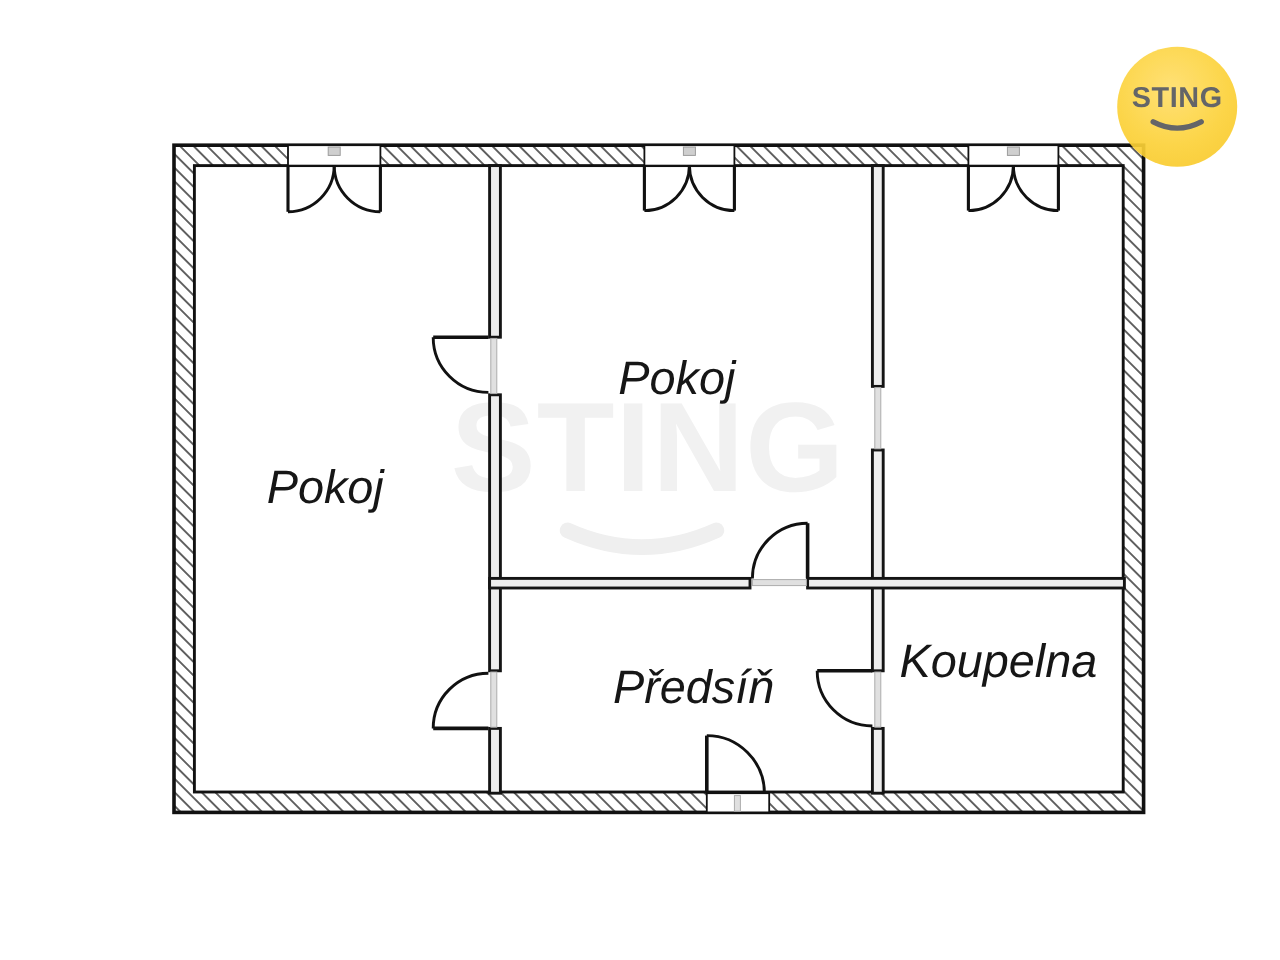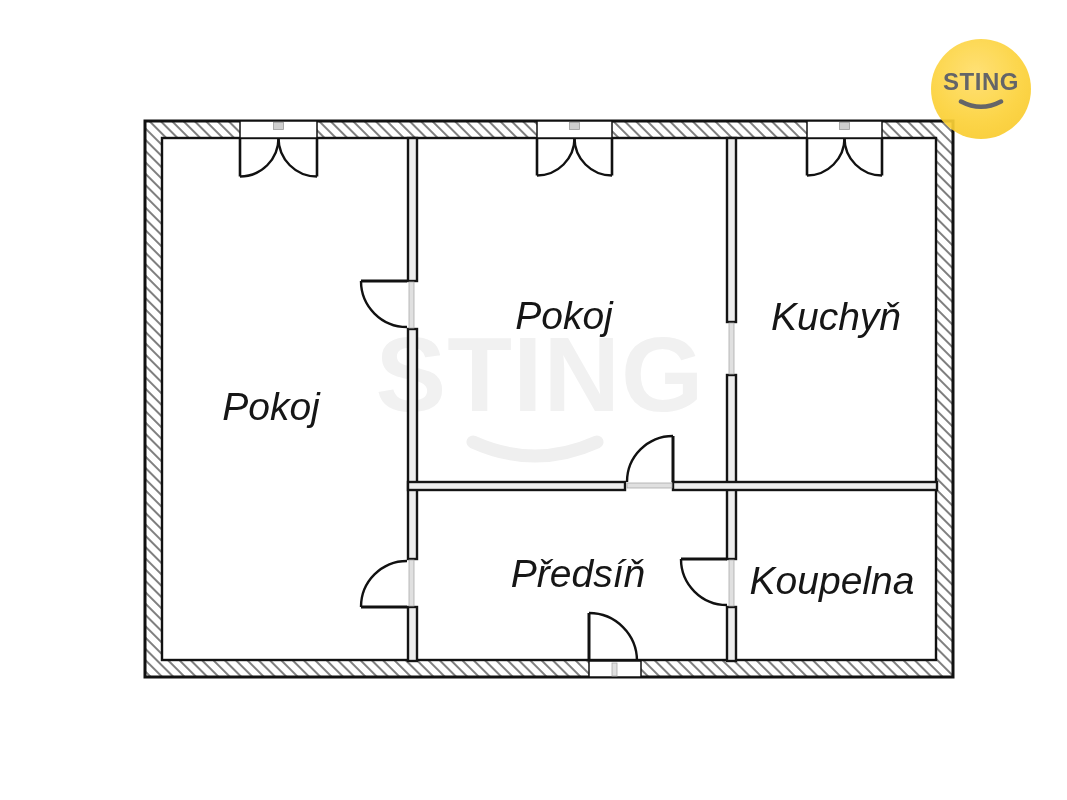--- a/index.html
+++ b/index.html
@@ -84,23 +84,22 @@
         <rect x="627" y="483" width="45" height="5" fill="#e0e0e0" stroke="#aaaaaa" stroke-width="0.8"></rect>
         <path d="M 673 436 L 673 482" stroke="#111111" stroke-width="3" fill="none"></path>
         <path d="M 673 436 A 46 46 0 0 0 627 482" stroke="#111111" stroke-width="2.4" fill="none"></path>
         <rect x="589" y="661" width="52" height="16" fill="#ffffff" stroke="#111111" stroke-width="1.5"></rect>
         <rect x="612" y="663" width="5" height="13" fill="#e0e0e0" stroke="#aaaaaa" stroke-width="0.8"></rect>
         <path d="M 589 613 L 589 661" stroke="#111111" stroke-width="3" fill="none"></path>
         <path d="M 589 613 A 48 48 0 0 1 637 661" stroke="#111111" stroke-width="2.4" fill="none"></path>
       </svg>
       <div class="room-label" style="left: 271px; top: 407px;">Pokoj</div>
       <div class="room-label" style="left: 564px; top: 316px;">Pokoj</div>
-      <div class="room-label" style="left: 836px; top: 317px;">Kuchyň</div>
       <div class="room-label" style="left: 578px; top: 574px;">Předsíň</div>
-      <div class="room-label" style="left: 832px; top: 581px;">Koupelna</div>
+      <div class="room-label" style="left: 832px; top: 552px;">Koupelna</div>
     </div>
 
   <div class="logo">
     <div class="logo-text">STING</div>
     <svg class="logo-smile" width="50" height="17" viewBox="0 0 50 17">
       <path d="M 5 4.5 Q 25 15 45 4.5" fill="none" stroke="#57585c" stroke-width="4.5" stroke-linecap="round"></path>
     </svg>
   </div>
 
 </div>

